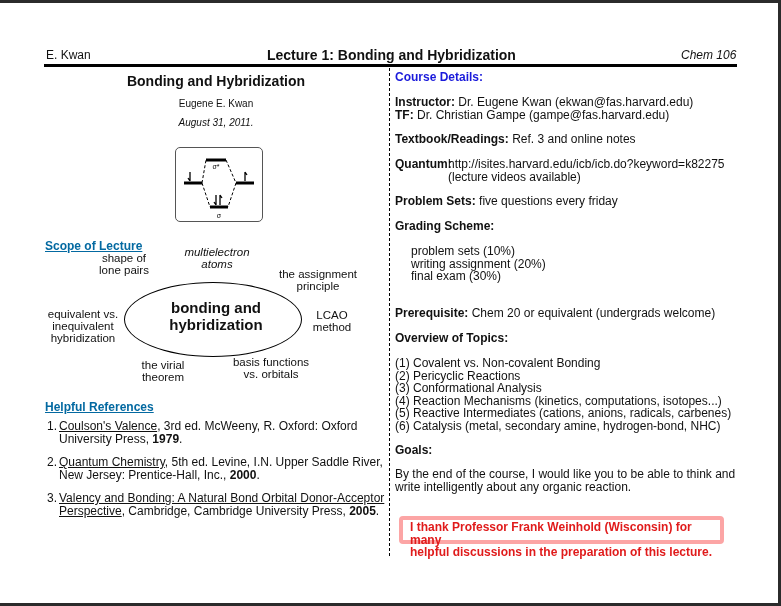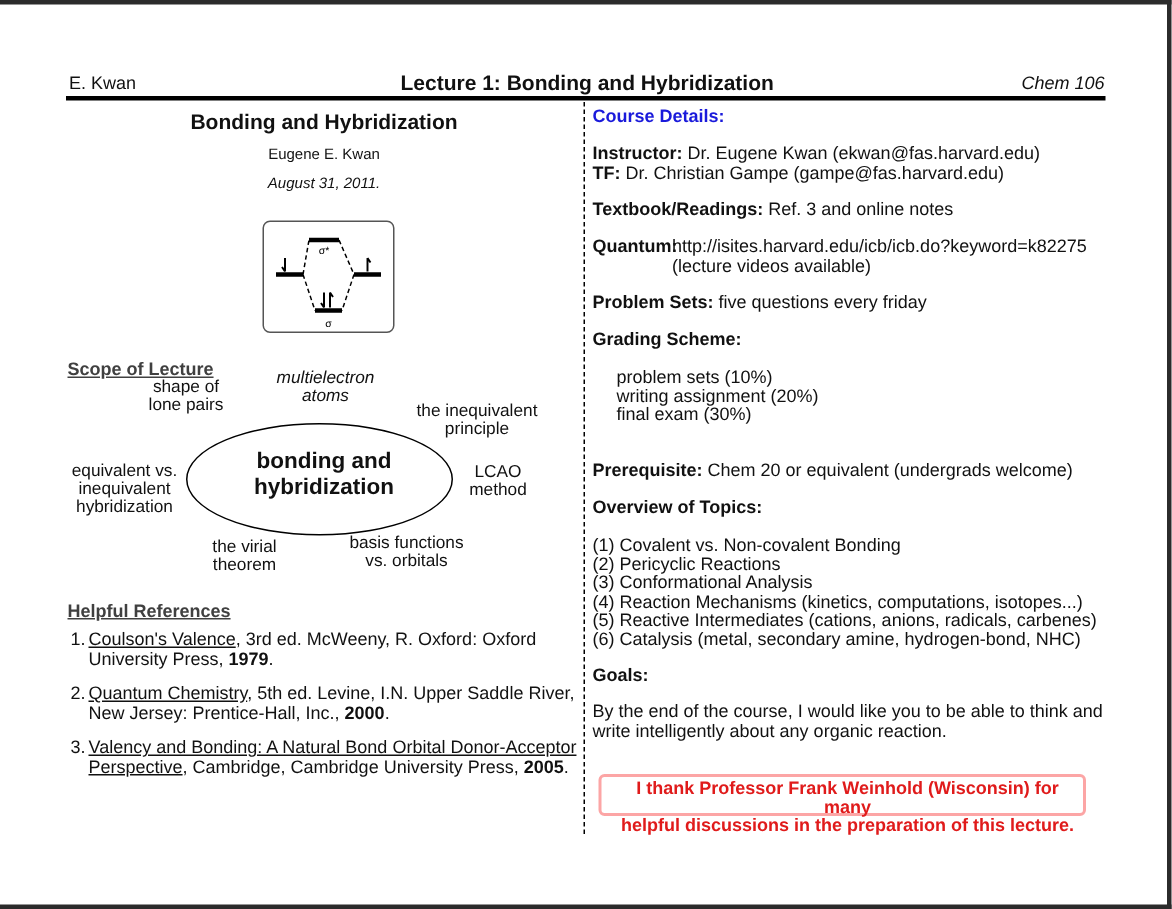--- a/index.html
+++ b/index.html
@@ -17,37 +17,37 @@
   .hdr-rule { position:absolute; left:44px; top:64px; width:693px; height:3px; background:#000; }
 
   .divider { position:absolute; left:389px; top:68px; height:488px; border-left:1px dashed #000; }
 
   .title { position:absolute; left:44px; width:344px; top:73px; text-align:center; font-size:14px; font-weight:bold; }
   .author { position:absolute; left:44px; width:344px; top:98px; text-align:center; font-size:10px; }
   .date { position:absolute; left:44px; width:344px; top:117px; text-align:center; font-size:10px; font-style:italic; }
 
   .mo-box { position:absolute; left:175px; top:147px; width:86px; height:73px; border:1px solid #555; border-radius:5px; }
 
-  .sec-head { position:absolute; font-size:12px; font-weight:bold; color:#404040; text-decoration:underline; }
+  .sec-head { position:absolute; font-size:12px; font-weight:bold; color:#0369a1; text-decoration:underline; }
 
   .bubble { position:absolute; font-size:11.5px; text-align:center; line-height:12px; }
   .ellipse { position:absolute; left:124px; top:282px; width:176px; height:73px; border:1px solid #000; border-radius:50%; }
   .ellipse-text { position:absolute; left:124px; top:299px; width:184px; text-align:center; font-size:15px; font-weight:bold; line-height:17px; }
 
   .ref-list { position:absolute; left:44px; top:420px; width:346px; font-size:12px; line-height:12.5px; margin:0; padding:0; list-style:none; }
   .ref-list li { position:relative; padding-left:15px; margin-bottom:11px; }
   .ref-num { position:absolute; left:3px; top:0; }
   .u { text-decoration:underline; }
 
   .right { position:absolute; left:395px; width:345px; font-size:12px; line-height:12.5px; }
   .lbl { font-weight:bold; }
   .blue-head { color:#1a1adb; font-weight:bold; }
 
-  .thanks { position:absolute; left:399px; top:516px; width:325px; height:28px; border:2px solid #fca5a5; border-radius:4px;
-            color:#e01b1b; font-weight:bold; font-size:12px; line-height:12.5px; padding:1px 0 0 7px; box-sizing:border-box;text-align:center; }
+  .thanks { position:absolute; left:399px; top:516px; width:325px; height:28px; border:4px solid #fca5a5; border-radius:4px;
+            color:#e01b1b; font-weight:bold; font-size:12px; line-height:12.5px; padding:1px 0 0 7px; box-sizing:border-box; }
 </style>
 </head>
 <body>
 
 <div class="frame-top"></div>
 <div class="frame-right"></div>
 <div class="frame-bottom"></div>
 
 <div class="hdr-left">E. Kwan</div>
 <div class="hdr-center">Lecture 1: Bonding and Hybridization</div>
@@ -86,21 +86,21 @@
 
 <div class="bubble" style="left:176px; top:246px; width:82px;font-style:italic;">
   <div>multielectron</div>
   <div>atoms</div>
 </div>
 <div class="bubble" style="left:92px; top:252px; width:64px;">
   <div>shape of</div>
   <div>lone pairs</div>
 </div>
 <div class="bubble" style="left:274px; top:268px; width:88px;">
-  <div>the inequivalent</div>
+  <div>the assignment</div>
   <div>principle</div>
 </div>
 <div class="bubble" style="left:40px; top:308px; width:86px;">
   <div>equivalent vs.</div>
   <div>inequivalent</div>
   <div>hybridization</div>
 </div>
 <div class="bubble" style="left:306px; top:309px; width:52px;">
   <div>LCAO</div>
   <div>method</div>

